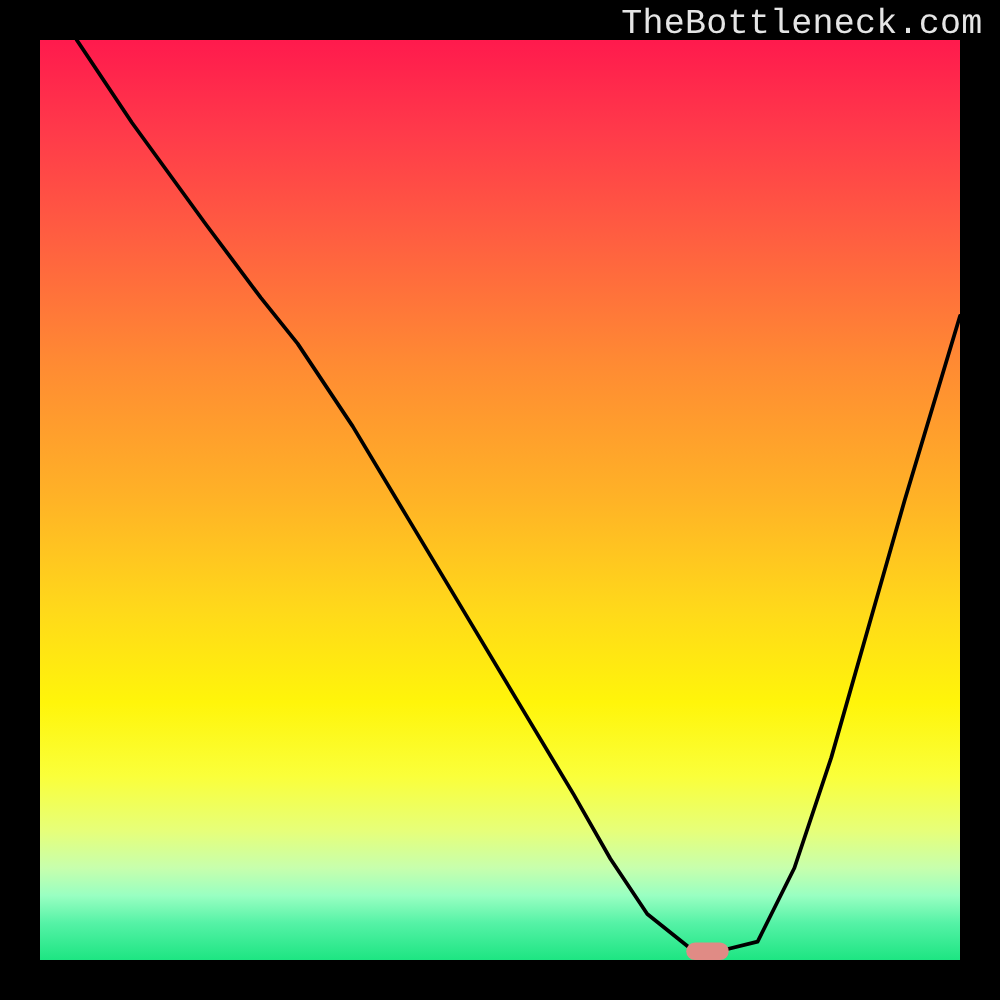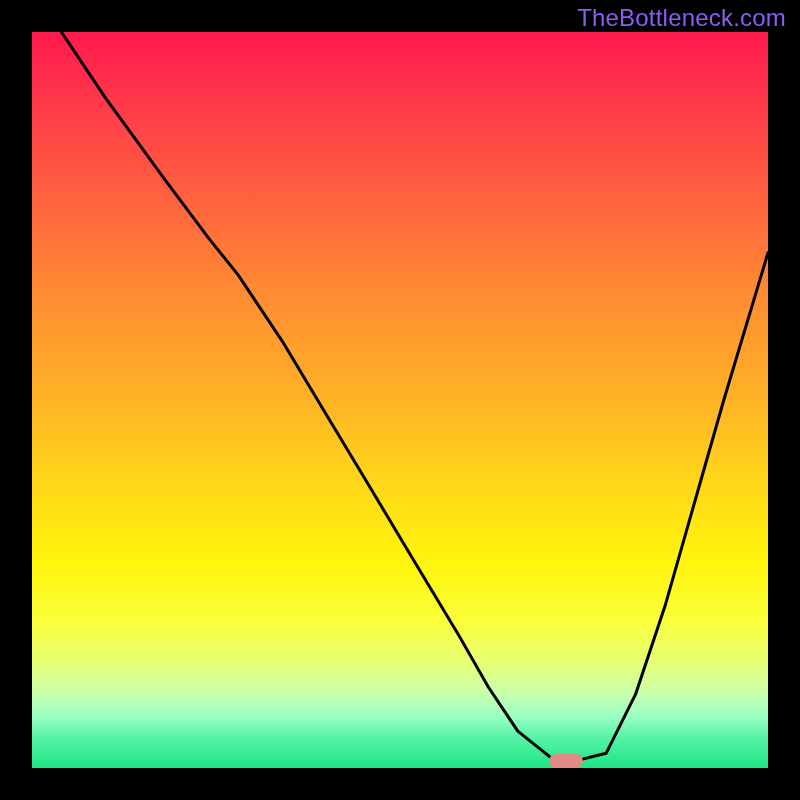--- a/index.html
+++ b/index.html
@@ -16,25 +16,26 @@
     left: 0;
     top: 0;
     width: 800px;
     height: 800px;
     background: #000;
   }
   .watermark {
     position: absolute;
     top: 4px;
     right: 14px;
-    color: #8b5cf6;
-    font-size: 24px;
+    color: #e5e5e5;
+    font-size: 28px;
     font-weight: 500;
     letter-spacing: 0.2px;
     z-index: 5;
+    font-family: Liberation Mono, monospace;
   }
   .plot-area {
     position: absolute;
     left: 32px;
     top: 32px;
     width: 736px;
     height: 736px;
     background: linear-gradient(to bottom,
       #ff1a4d 0%,
       #ff3a4a 10%,

